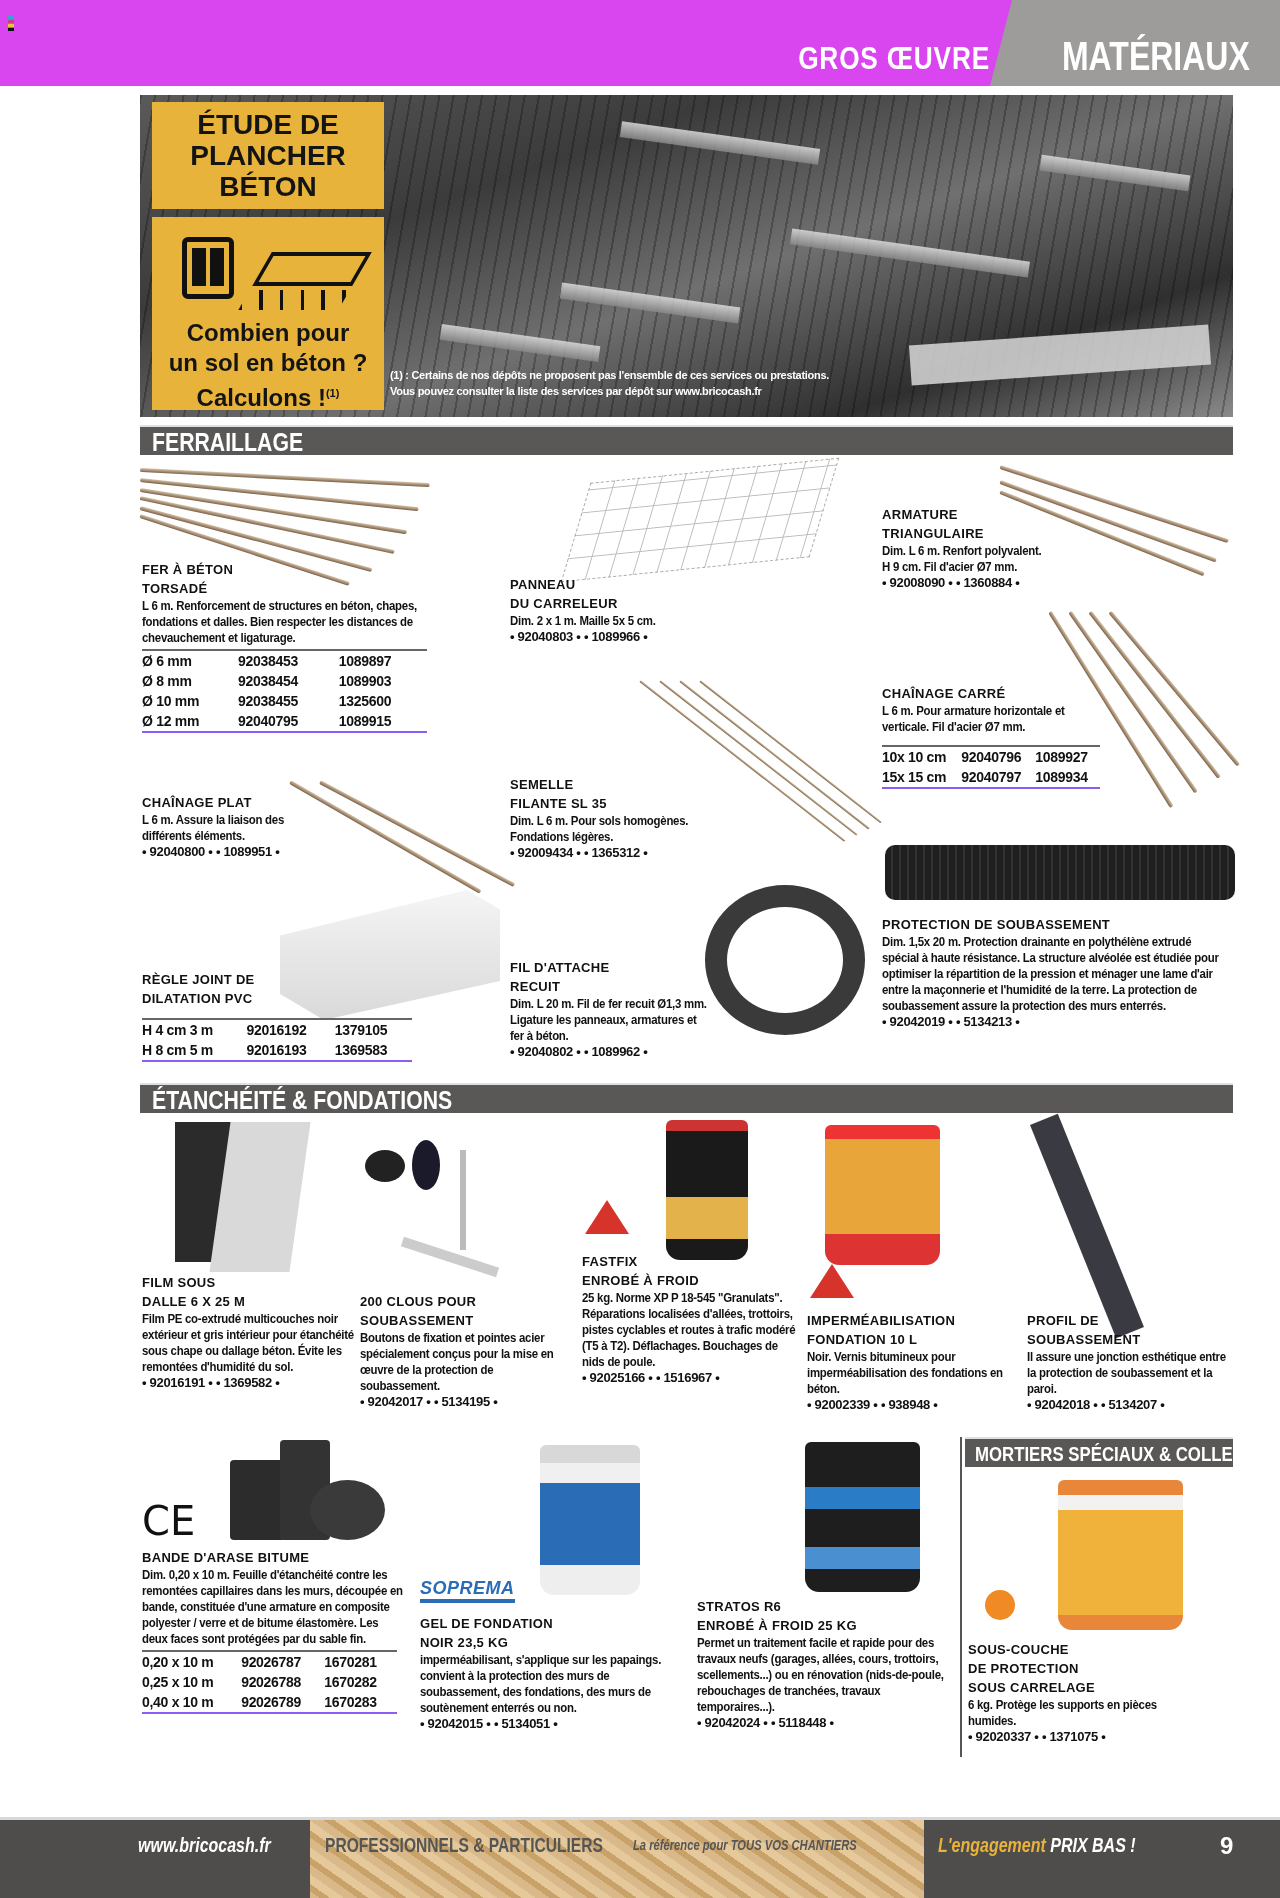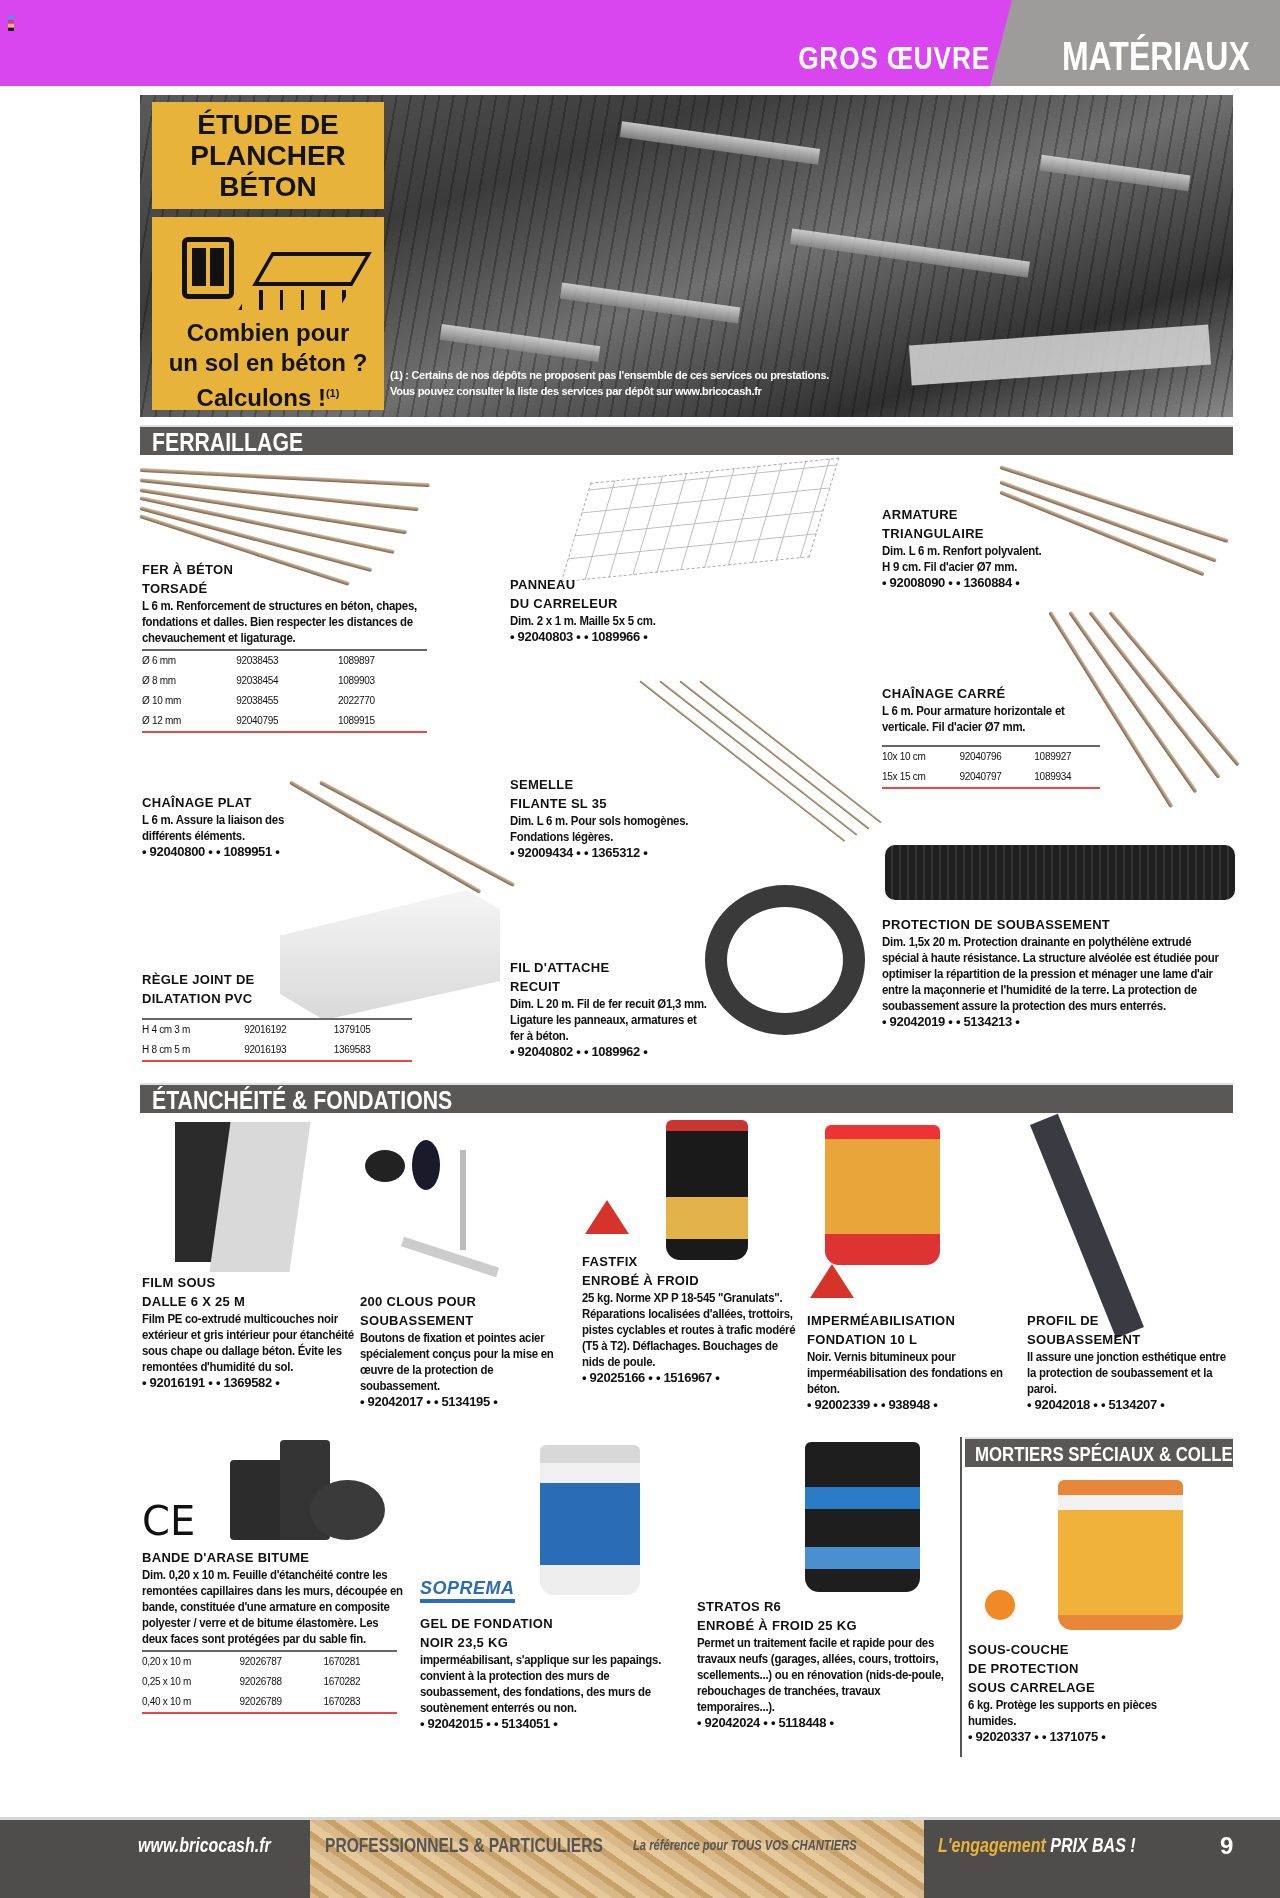--- a/index.html
+++ b/index.html
@@ -28,21 +28,21 @@
   
   .sec{position:absolute;left:140px;width:1093px;height:30px;background:#595857;border-top:2px solid #e0e0e0}
   .sec span{position:absolute;left:12px;top:1px;color:#fff;font-size:25px;font-weight:bold;transform:scaleX(.85);transform-origin:left center;white-space:nowrap}
   .sec.small{left:965px;width:268px;height:30px}
   .sec.small span{font-size:21px;left:10px;top:3px;transform:scaleX(.8)}
   
   .prod{position:absolute;font-size:13px;line-height:16px;color:#111}
   .prod h3{font-size:13px;line-height:19px;font-weight:900;color:#111;letter-spacing:.3px}
   .prod .desc{font-weight:bold;transform:scaleX(.88);transform-origin:left top;width:114%}
   .prod .refs{font-weight:bold}
-  table.ref{border-collapse:collapse;font-size:10px;font-weight:normal;border-top:2px solid #666;border-bottom:2px solid #ef4444;margin-top:3px}
+  table.ref{border-collapse:collapse;font-size:14px;font-weight:bold;border-top:2px solid #666;border-bottom:2px solid #8b5cf6;margin-top:3px}
   table.ref td{padding:1px 0;line-height:18px}
   .img{position:absolute}
   
   .rebar{position:absolute;height:4px;background:linear-gradient(#d6c3a8,#7b6048);border-radius:2px;transform-origin:left center}
   .mesh{position:absolute;border:1px dashed #aaa;background:repeating-linear-gradient(0deg,transparent 0 22px,#bbb 22px 23px),repeating-linear-gradient(90deg,transparent 0 22px,#bbb 22px 23px);transform:skewX(-22deg) rotate(-6deg)}
   .wire{position:absolute;border-radius:50%;border:22px solid #3a3a3a}
   .pvc{position:absolute;background:linear-gradient(180deg,#f5f5f5,#d9d9d9);clip-path:polygon(0 35%,85% 0,100% 15%,100% 70%,20% 100%,0 80%)}
   .roll-blk{position:absolute;background:repeating-linear-gradient(90deg,#1f1f1f 0 6px,#333 6px 8px);border-radius:10px}
   .bucket{position:absolute;border-radius:6px 6px 14px 14px}
   .sika{position:absolute;width:0;height:0;border-left:22px solid transparent;border-right:22px solid transparent;border-bottom:34px solid #d6342a}
@@ -151,21 +151,21 @@
           <td>1089897</td>
         </tr>
     <tr>
           <td>Ø 8 mm</td>
           <td>92038454</td>
           <td>1089903</td>
         </tr>
     <tr>
           <td>Ø 10 mm</td>
           <td>92038455</td>
-          <td>2022770</td>
+          <td>1325600</td>
         </tr>
     <tr>
           <td>Ø 12 mm</td>
           <td>92040795</td>
           <td>1089915</td>
         </tr>
   </tbody>
     </table>
 </div>
 

